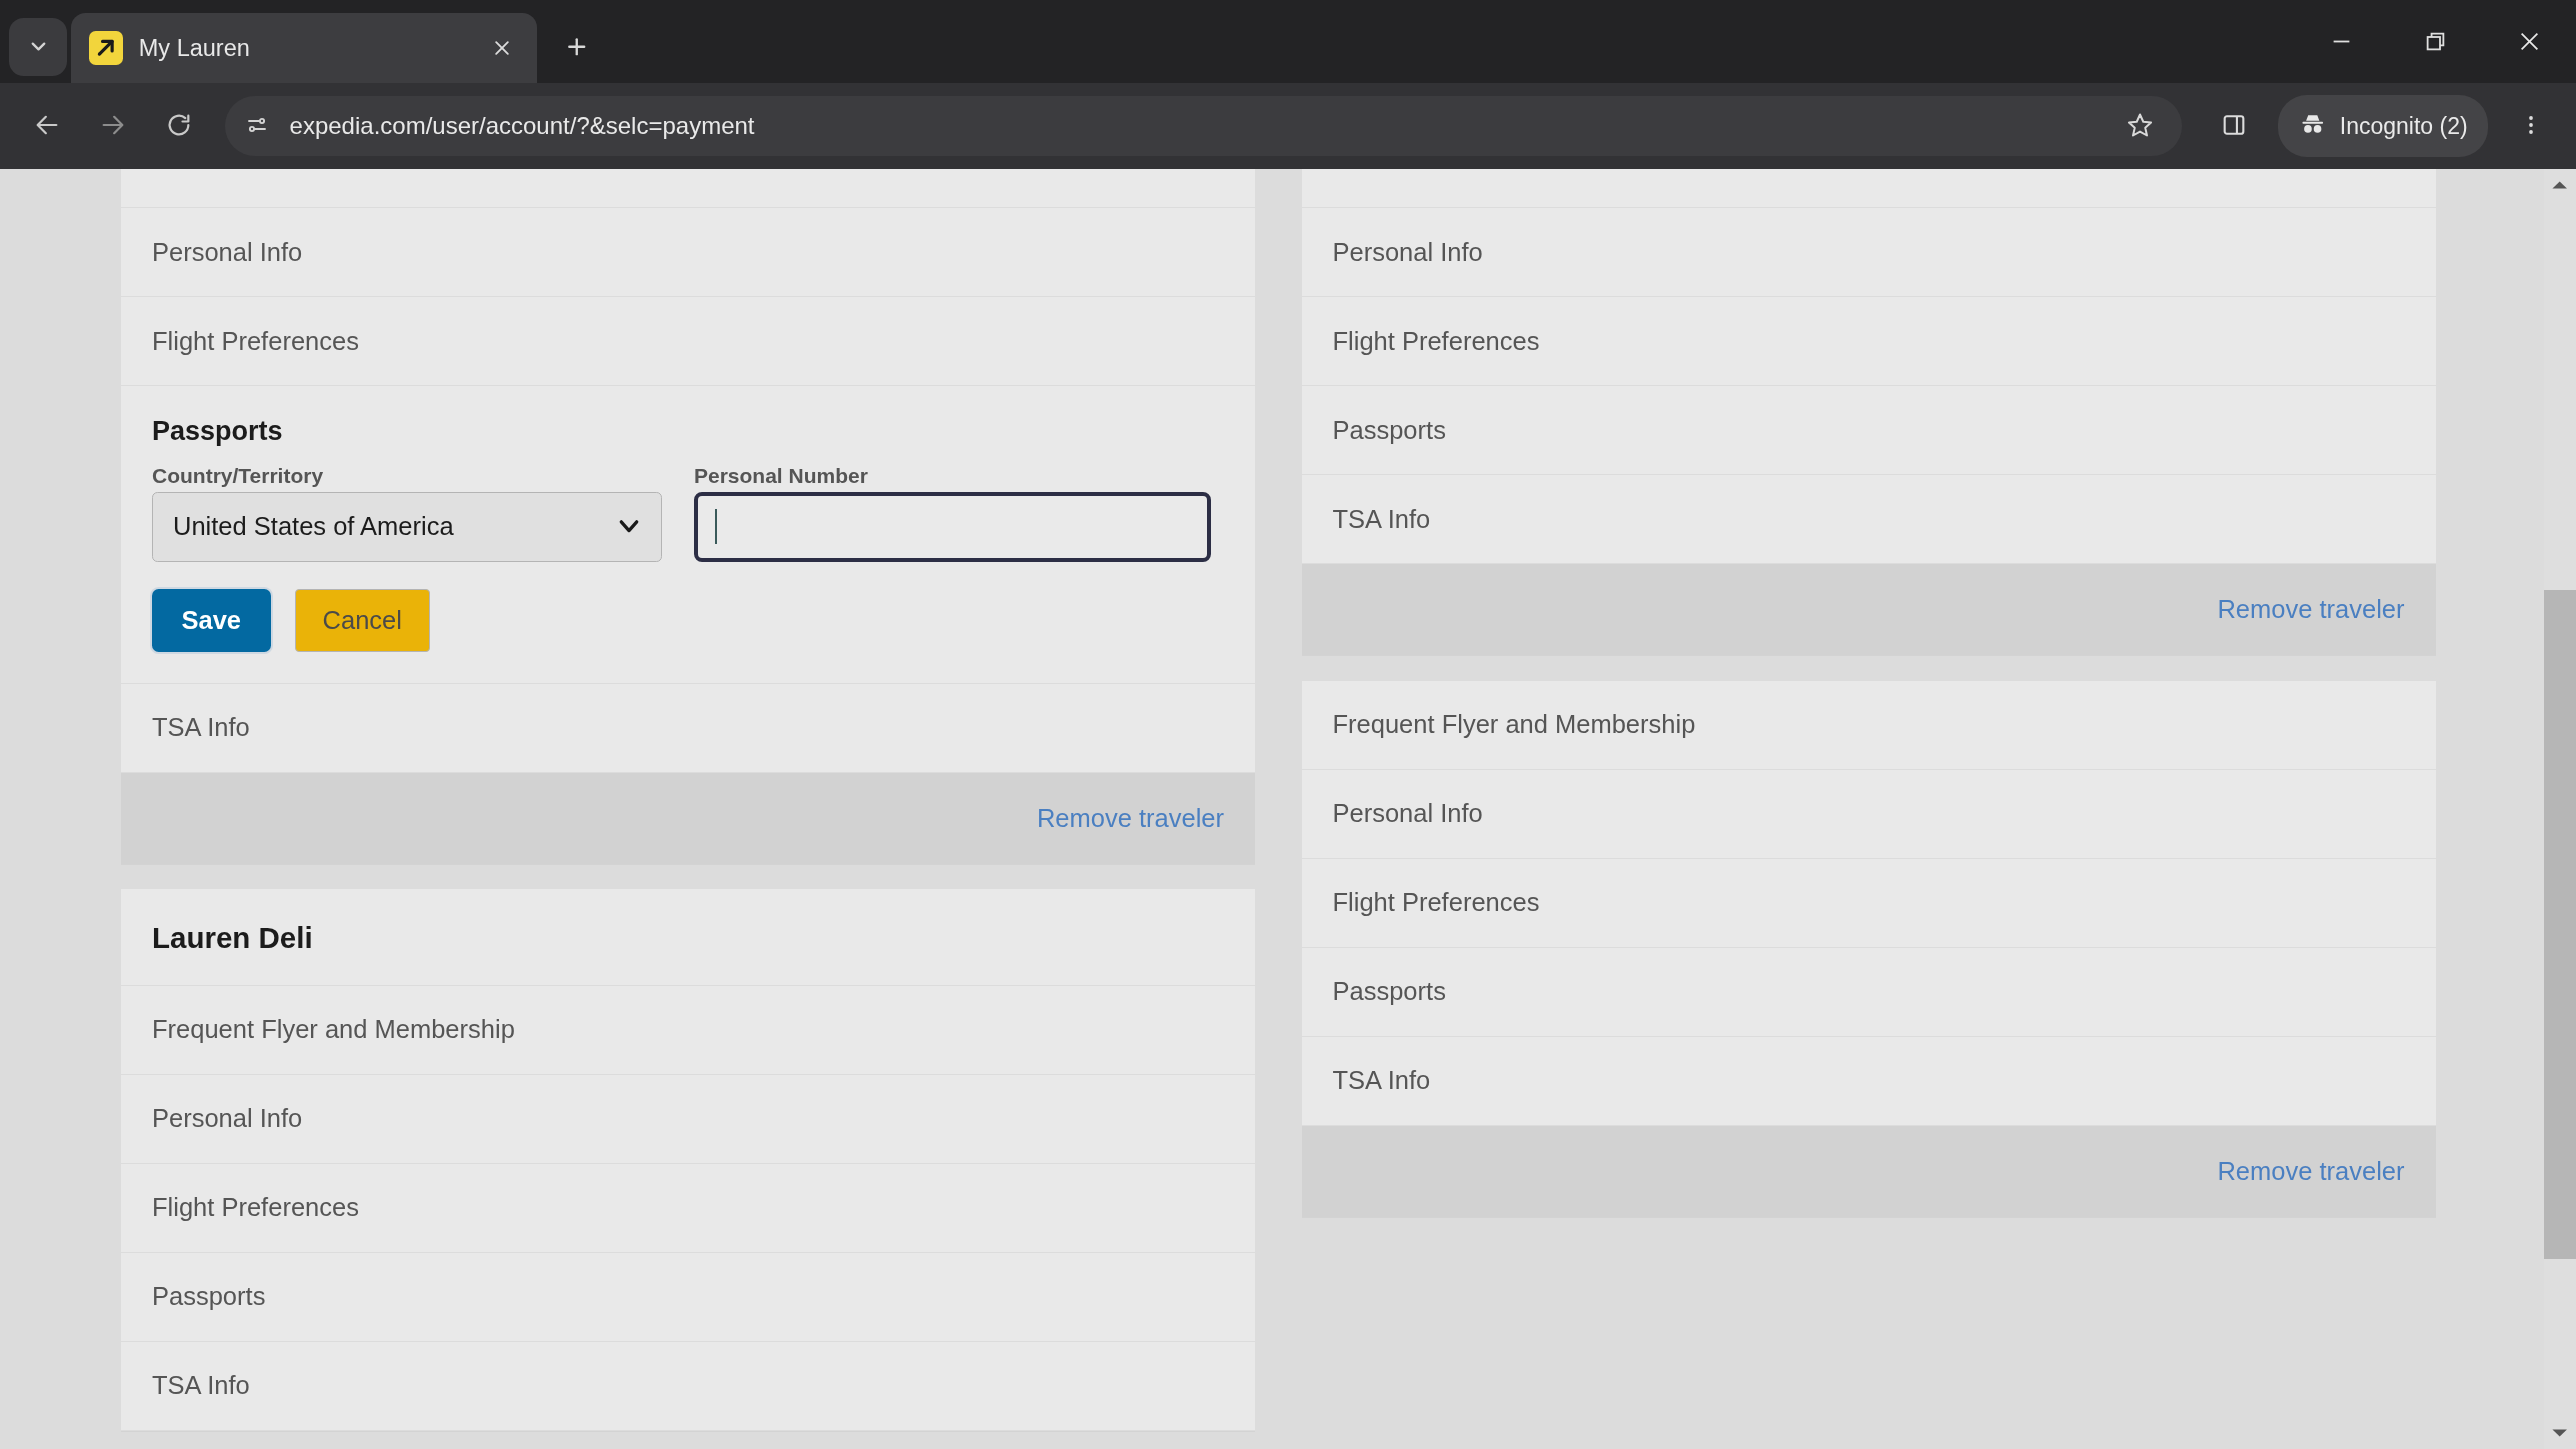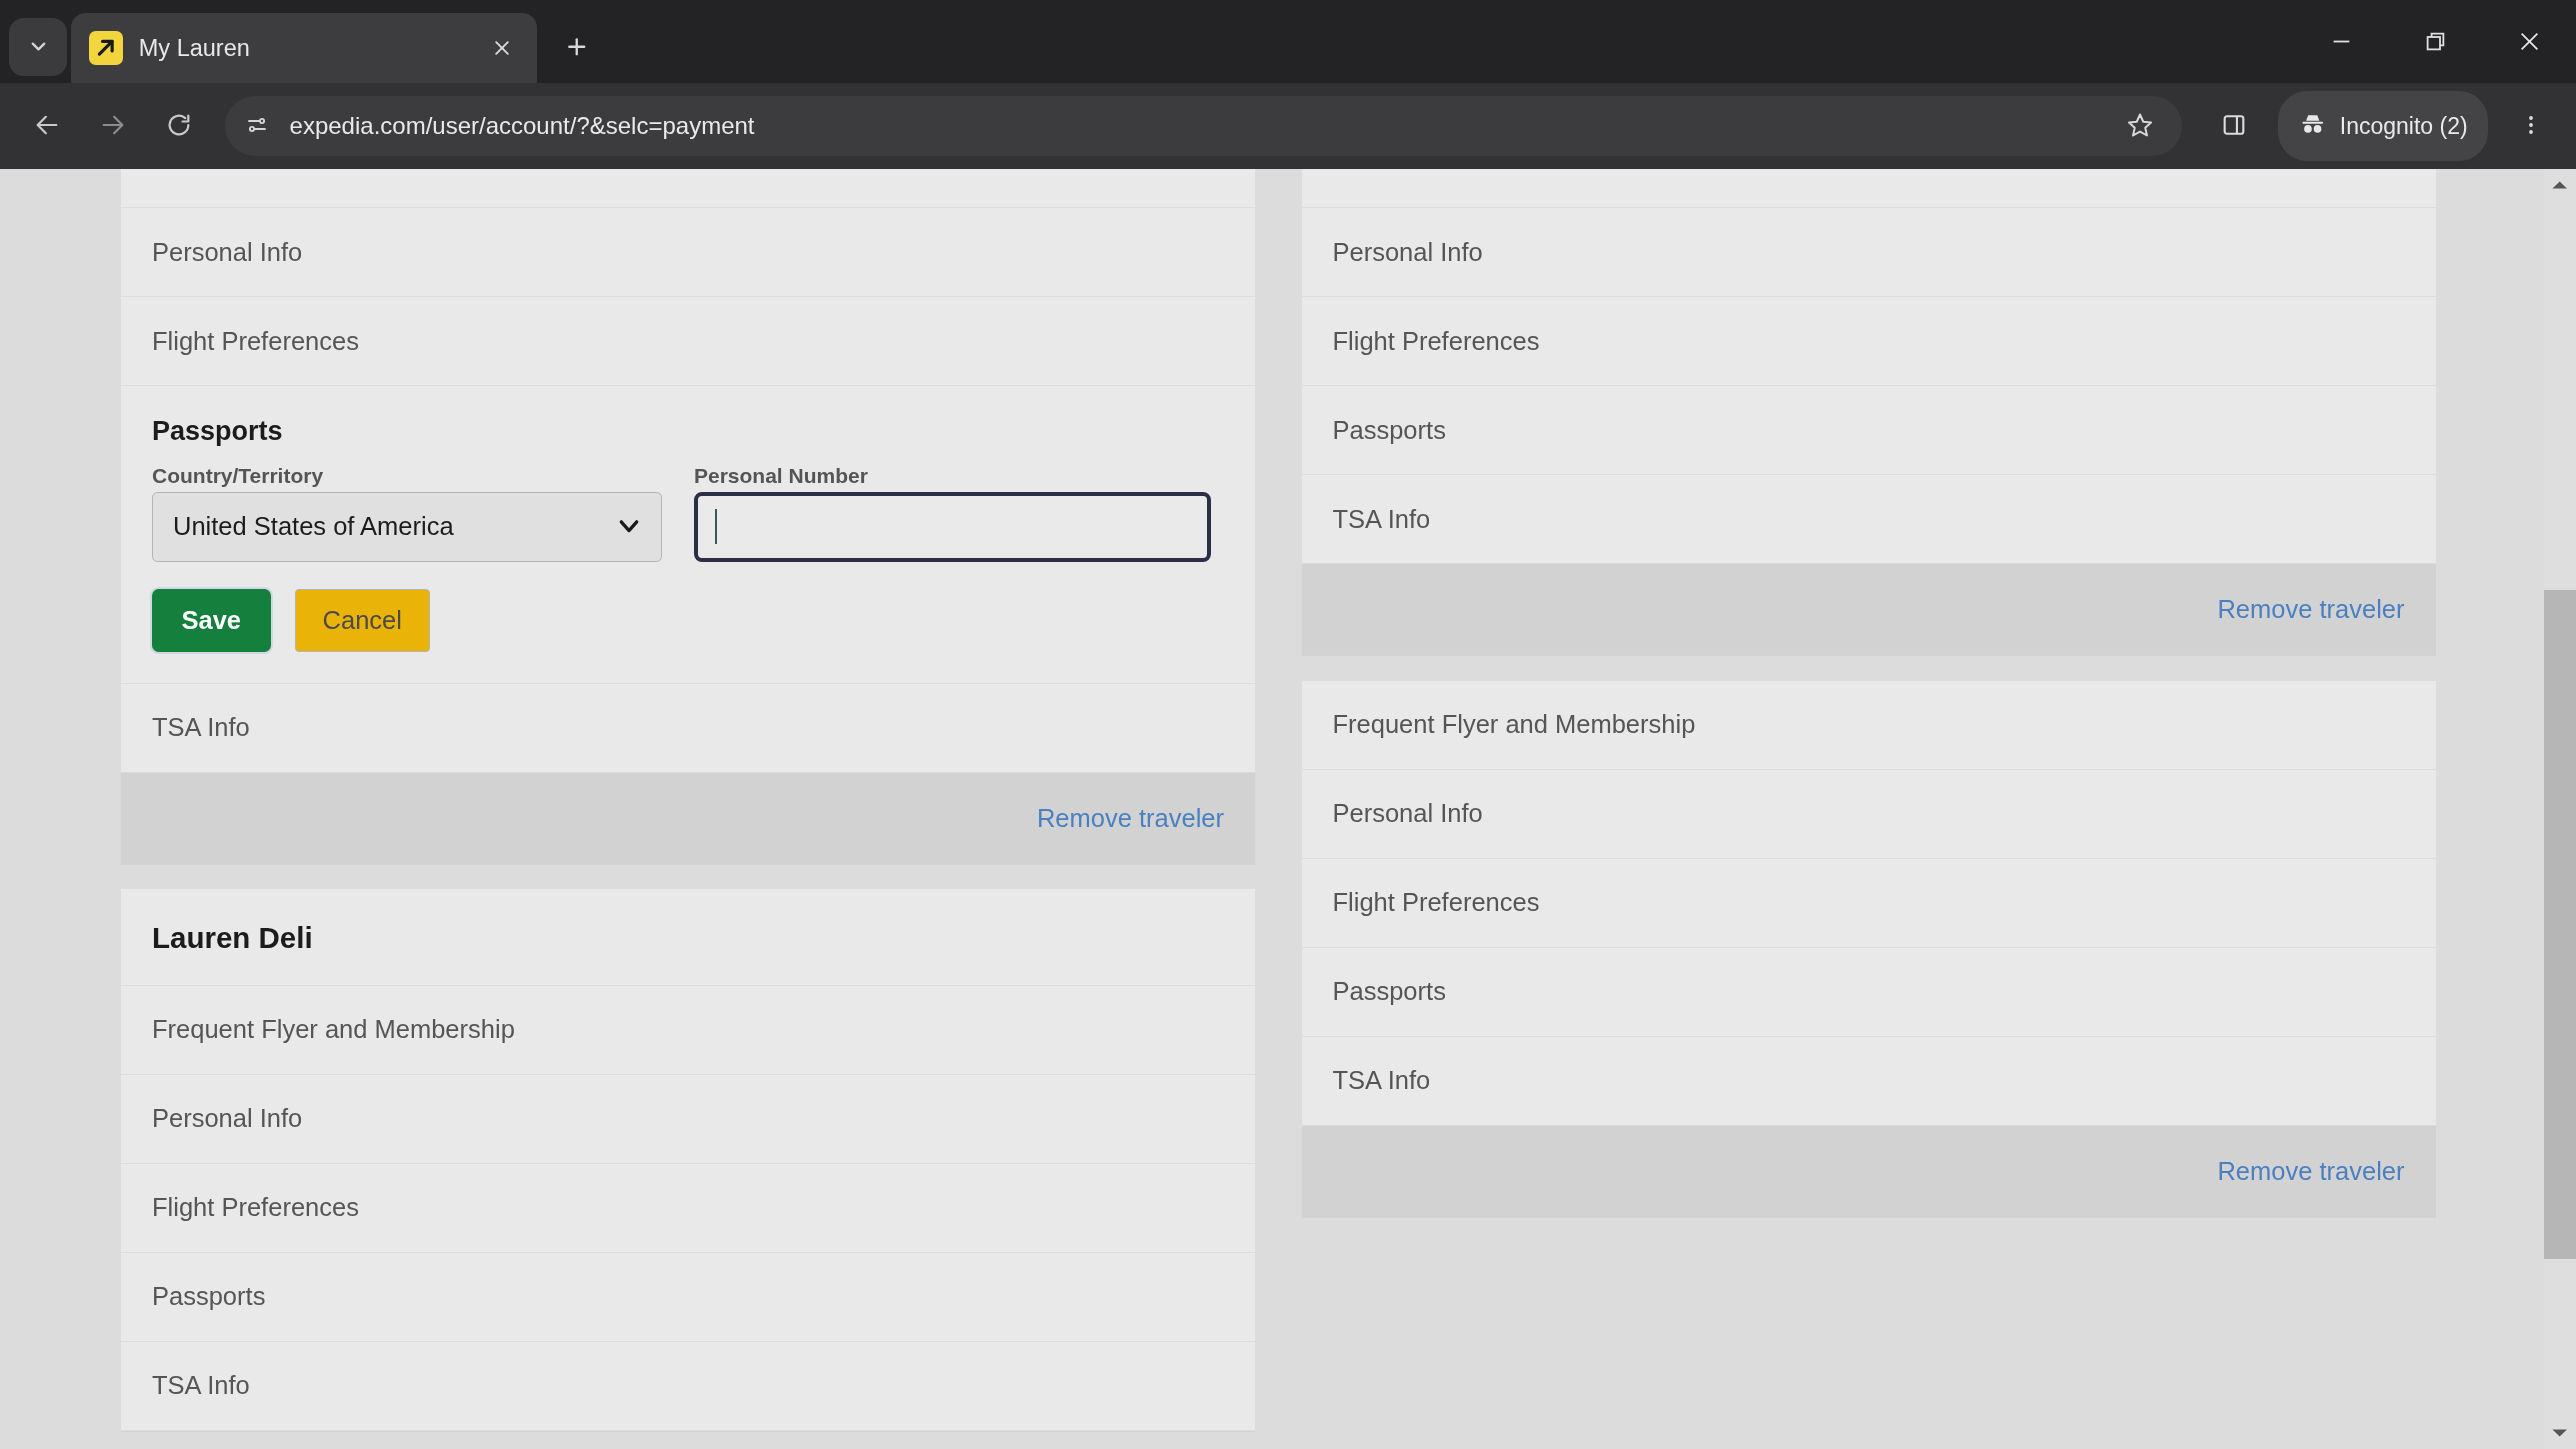--- a/index.html
+++ b/index.html
@@ -130,21 +130,21 @@
   .omni-right { display: flex; align-items: center; }
   .omni-icon {
     width: 54px; height: 54px;
     display: flex; align-items: center; justify-content: center;
     border-radius: 50%;
     margin-left: 5.4px;
   }
   .omni-icon svg { width: 28px; height: 28px; }
 
   .incognito-pill {
-    height: 70px;
+    height: 62px;
     background: #444447;
     border-radius: 29px;
     display: flex;
     align-items: center;
     padding: 0 20px;
     margin-left: 10.7px;
   }
   .incognito-pill svg { width: 29.5px; height: 29.5px; margin-right: 12px; }
   .incognito-label { color: #eaeaea; font-size: 23px; white-space: nowrap; }
 
@@ -268,21 +268,21 @@
     animation: blink 1.1s step-end infinite;
   }
   @keyframes blink { 50% { opacity: 0; } }
 
   .actions {
     display: flex;
     gap: 24px;
     padding: 27px 31px 6.7px 31px;
   }
   .btn-primary {
-    background: #15803d;
+    background: #0369a1;
     color: #ffffff;
     font-size: 25.5px;
     font-weight: bold;
     border: none;
     border-radius: 6.7px;
     padding: 16px 29.5px;
     cursor: pointer;
     box-shadow: 0 0 0 2px rgba(180,200,220,0.5);
   }
   .btn-secondary {

